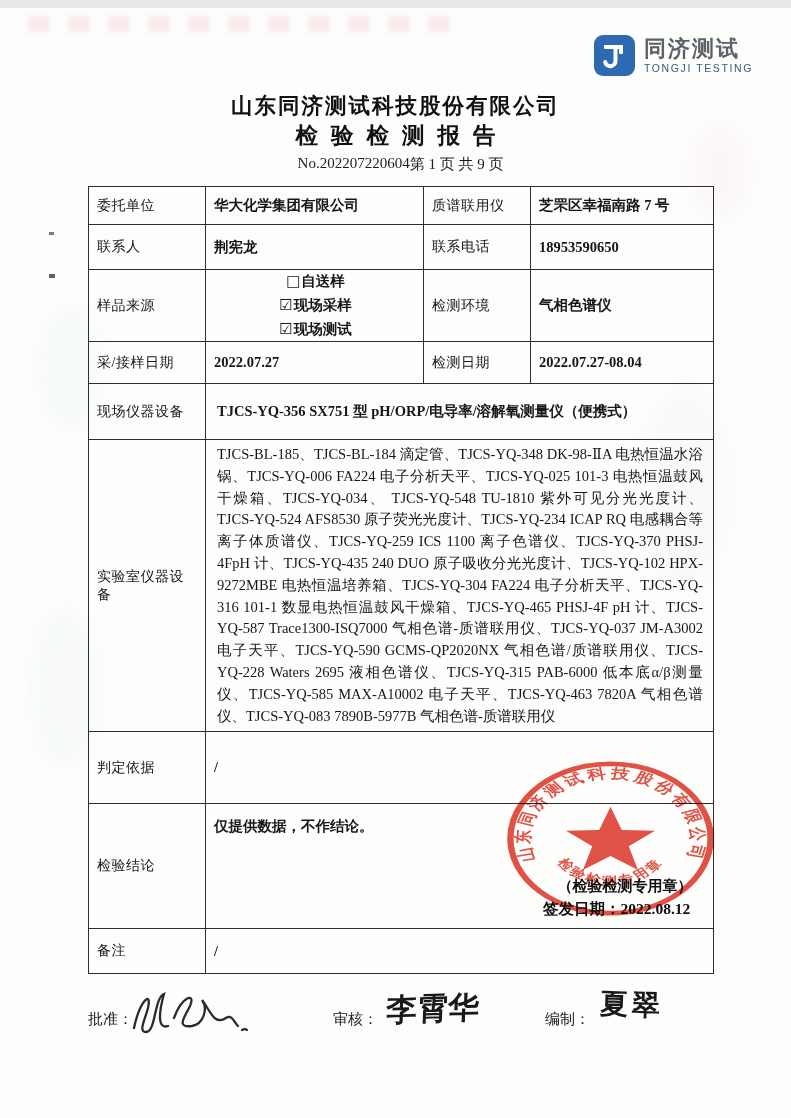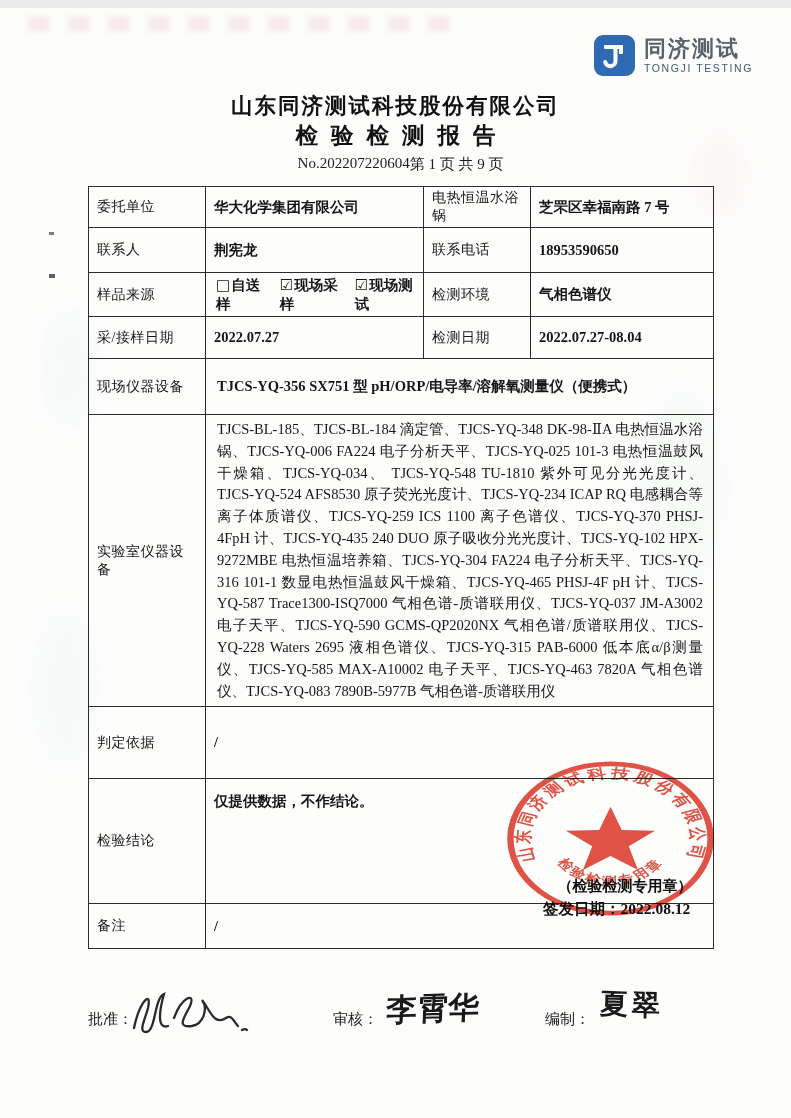--- a/index.html
+++ b/index.html
@@ -37,21 +37,21 @@
         justify-content:center;font-size:15px;}
 
   
   table.report{position:absolute;top:178px;left:88px;width:625px;border-collapse:collapse;
     table-layout:fixed;font-size:14.5px;color:#161616;}
   table.report td{border:1.5px solid #2c2c2c;padding:2px 8px;overflow:hidden;}
   td.lab{font-size:14px;padding:0 3px 0 10px;letter-spacing:.5px;}
   td.val{padding-left:14px;font-weight:bold;}
   .equip-cell{line-height:21.8px;text-align:justify;padding:4px 10px 4px 11px !important;}
   .topleft{vertical-align:top;padding-top:13px !important;}
-  .src-opts{display:flex;gap:15px;align-items:center;}
+  .src-opts{display:flex;gap:5px;align-items:center;flex-direction:column;}
   .cb-glyph{font-family:"DejaVu Sans",sans-serif;font-size:15px;margin-right:1px;}
 
   
   .stamp{position:absolute;left:504px;top:751px;width:213px;height:159px;opacity:.88;
          mix-blend-mode:multiply;pointer-events:none;}
   .stamp svg{width:100%;height:100%;}
   .stamp-caption{position:absolute;left:527px;top:869px;width:196px;text-align:center;
     font-size:15px;font-weight:bold;color:#101010;}
   .issue-date{position:absolute;left:543px;top:891px;font-size:15.5px;font-weight:bold;color:#101010;}
 
@@ -105,21 +105,21 @@
     <colgroup>
         <col style="width:117px">
         <col style="width:218px">
         <col style="width:107px">
         <col style="width:183px">
       </colgroup>
     <tbody>
         <tr style="height:38px">
       <td class="lab">委托单位</td>
       <td class="val">华大化学集团有限公司</td>
-      <td class="lab">电热恒温水浴锅</td>
+      <td class="lab">质谱联用仪</td>
       <td class="val">芝罘区幸福南路 7 号</td>
     </tr>
     <tr style="height:45px">
       <td class="lab">联系人</td>
       <td class="val">荆宪龙</td>
       <td class="lab">联系电话</td>
       <td class="val">18953590650</td>
     </tr>
     <tr style="height:44px">
       <td class="lab">样品来源</td>

